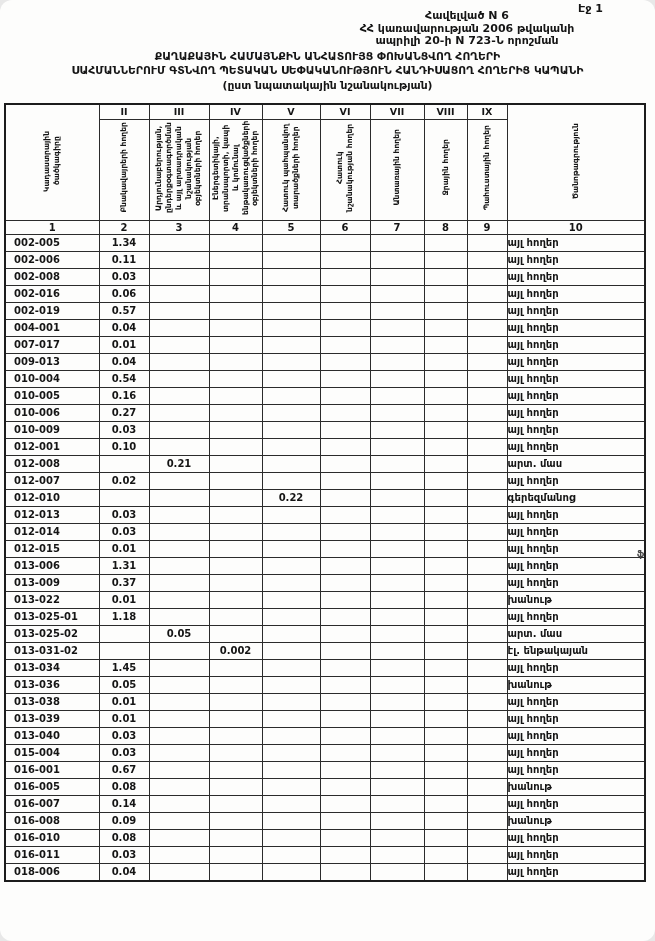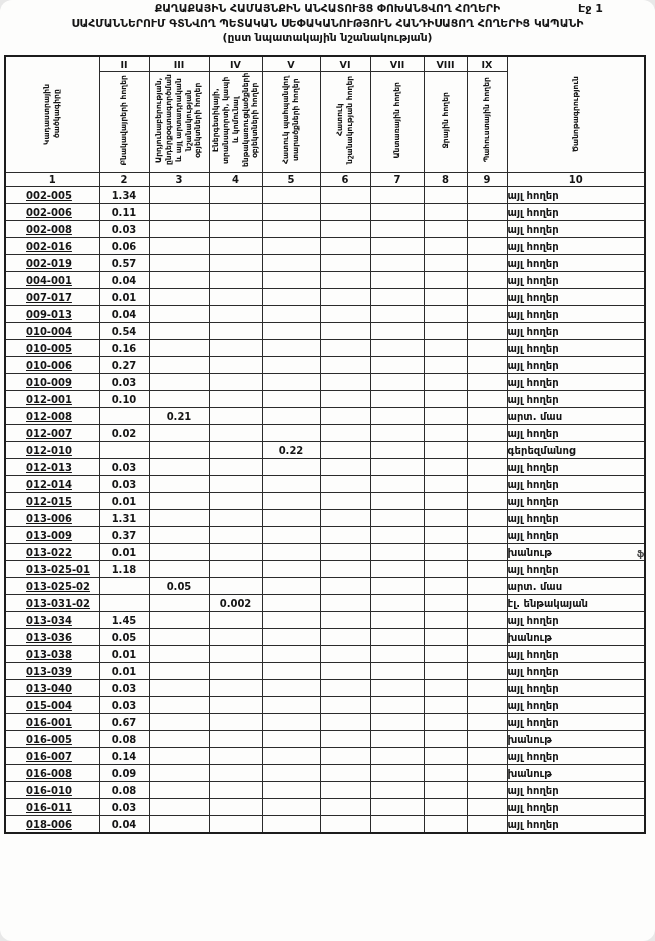--- a/index.html
+++ b/index.html
@@ -52,35 +52,40 @@
   .vert-text{
     display:inline-block;
     writing-mode:vertical-rl;
     transform:rotate(180deg);
     font-size:7.6px;font-weight:bold;line-height:1.3;
     max-height:96px;
     white-space:normal;
   }
   tr.num-row td{height:13px;font-size:10px;font-weight:bold;text-align:center;}
   tbody.rows td{height:16px;font-size:10px;font-weight:bold;line-height:11px;}
-  tbody.rows td.code{text-align:left;padding-left:20px;text-decoration:underline;}
+  tbody.rows td.code{text-align:left;padding-left:8px;}
   tbody.rows td.val{text-align:center;}
   tbody.rows td.note{text-align:left;padding-left:0;font-weight:bold;}
   .stray-mark{
     position:absolute;left:637px;top:549px;
     font-size:9px;color:#444;font-weight:bold;
   }
 </style>
 </head>
 <body>
 
 <div class="page">
 
   <div class="page-num">Էջ 1</div>
 
+  <div class="appendix-block">
+    <div>Հավելված N 6</div>
+    <div>ՀՀ կառավարության 2006 թվականի</div>
+    <div>ապրիլի 20-ի N 723-Ն որոշման</div>
+  </div>
 
 
   <div class="title-block">
     <div>ՔԱՂԱՔԱՅԻՆ ՀԱՄԱՅՆՔԻՆ ԱՆՀԱՏՈՒՅՑ ՓՈԽԱՆՑՎՈՂ ՀՈՂԵՐԻ</div>
     <div>ՍԱՀՄԱՆՆԵՐՈՒՄ ԳՏՆՎՈՂ ՊԵՏԱԿԱՆ ՍԵՓԱԿԱՆՈՒԹՅՈՒՆ ՀԱՆԴԻՍԱՑՈՂ ՀՈՂԵՐԻՑ ԿԱՊԱՆԻ</div>
   </div>
 
   <div class="subtitle">(ըստ նպատակային նշանակության)</div>
 
   <table class="land">

